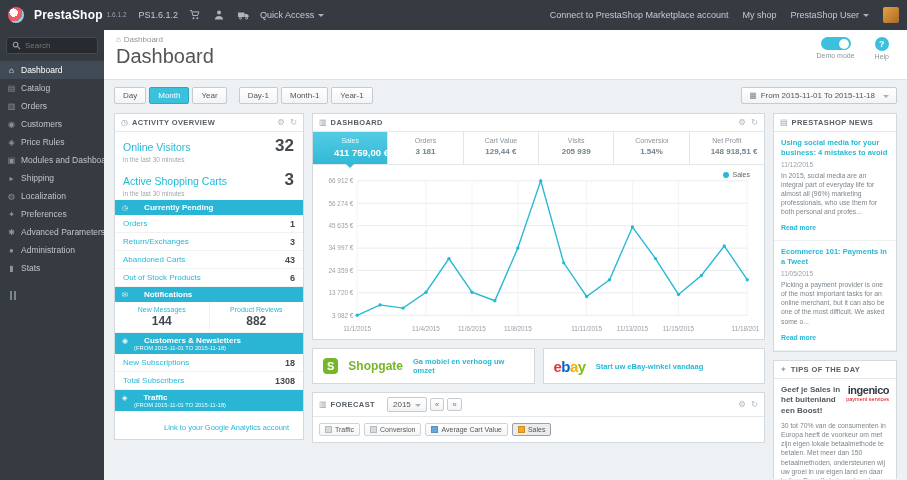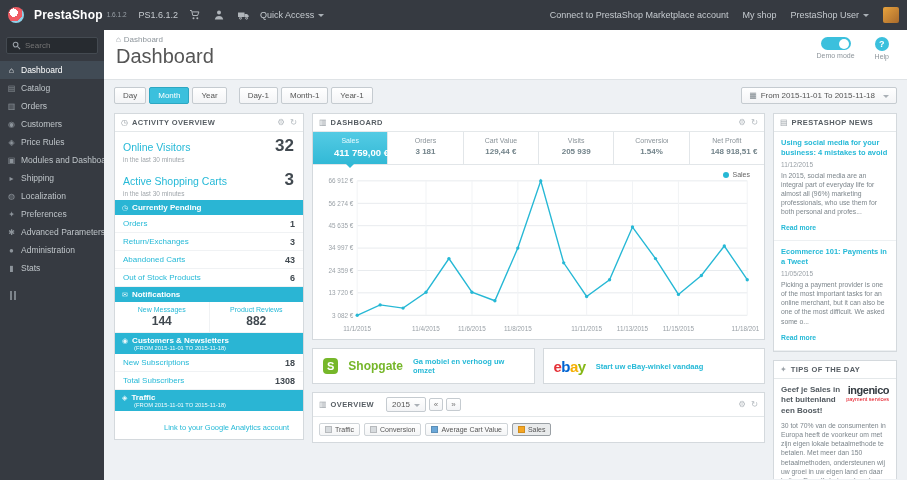--- a/index.html
+++ b/index.html
@@ -70,21 +70,21 @@
   .ptitle { font-size:7.5px; font-weight:bold; color:#565d63; letter-spacing:.4px; }
   .pacts { margin-left:auto; display:flex; gap:5px; }
   .pact { font-size:8.5px; color:#b5bbc0; cursor:pointer; line-height:1; }
 
   
   .stat { padding:5px 8px 3px; position:relative; }
   .stat a { font-size:10.5px; color:#25b9d7; text-decoration:none; cursor:pointer; }
   .stat .stat-value { position:absolute; right:9px; top:4px; font-size:17px; font-weight:bold; color:#414950; }
   .stat-sub { font-size:6.5px; color:#a0a6ab; margin-top:1px; }
   .sec-bar { background:#2ab5d4; color:#fff; padding:3px 7px; }
-  .sec-main { display:flex; align-items:center; gap:4px; font-size:8px; font-weight:bold; }
+  .sec-main { display:flex; align-items:center; gap:16px; font-size:8px; font-weight:bold; }
   .sb-ic { font-size:7px; opacity:.9; font-weight:normal; }
   .sec-sub { font-size:5.8px; opacity:.95; margin-left:12px; }
   .arow { display:flex; justify-content:space-between; align-items:center; padding:3.5px 8px; border-bottom:1px solid #f0f2f4; }
   .arow a { font-size:8px; color:#25b9d7; text-decoration:none; cursor:pointer; }
   .arow b { font-size:9px; color:#414950; }
   .ncols { display:flex; text-align:center; border-bottom:1px solid #f0f2f4; }
   .ncol { flex:1; padding:4px 18px; border-right:1px solid #f0f2f4; cursor:pointer; }
   .ncol:last-child { border-right:none; }
   .ncol a { display:block; font-size:7px; color:#25b9d7; text-decoration:none; }
   .ncol b { display:block; font-size:12px; color:#414950; margin-top:1px; }
@@ -489,21 +489,21 @@
               <span class="ebay-logo">
                 <span style="color: rgb(229, 50, 56);">e</span><span style="color: rgb(0, 100, 210);">b</span><span style="color: rgb(245, 175, 2);">a</span><span style="color: rgb(134, 184, 23);">y</span>
               </span>
               <a class="mod-link">Start uw eBay-winkel vandaag</a>
             </div>
           </div>
 
           <section class="panel">
             <div class="phead">
               <span class="picon">▥</span>
-              <span class="ptitle">OVERVIEW</span>
+              <span class="ptitle">FORECAST</span>
               <span class="fc-controls">
                 <span class="fc-select">
                     <span>2015</span>
                     <i class="caret"></i>
                   </span>
                 <span class="fc-nav">«</span>
                 <span class="fc-nav">»</span>
               </span>
               <span class="pacts">
                 <span class="pact">⚙</span>

